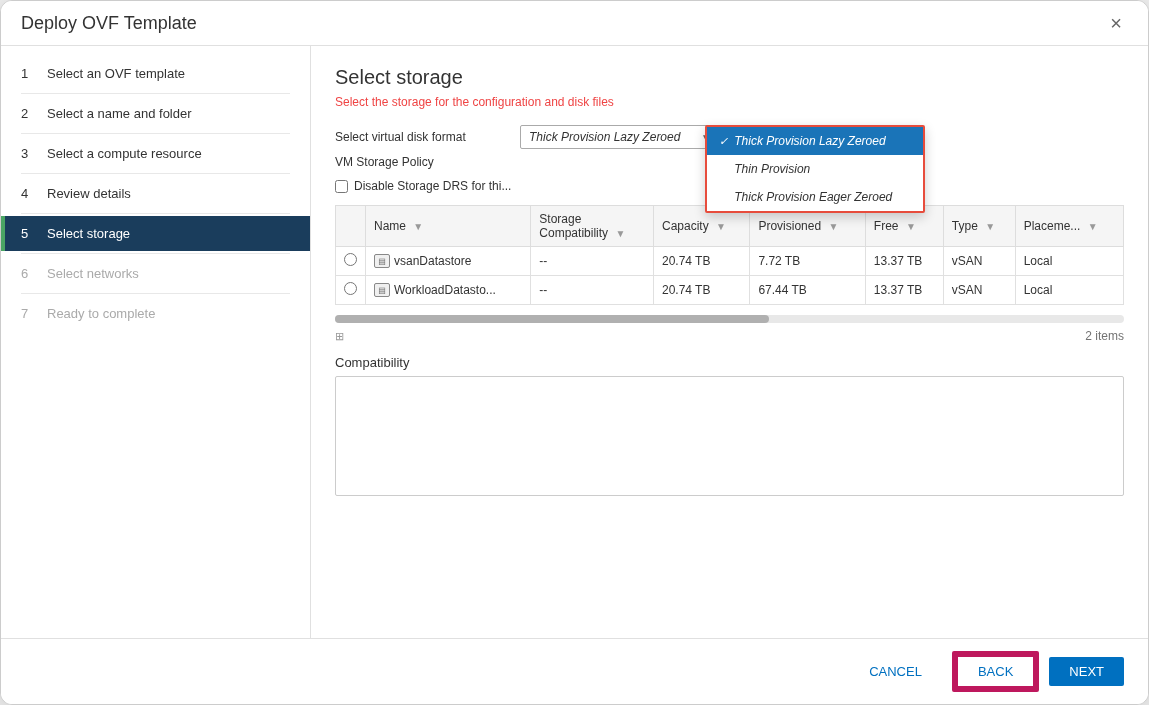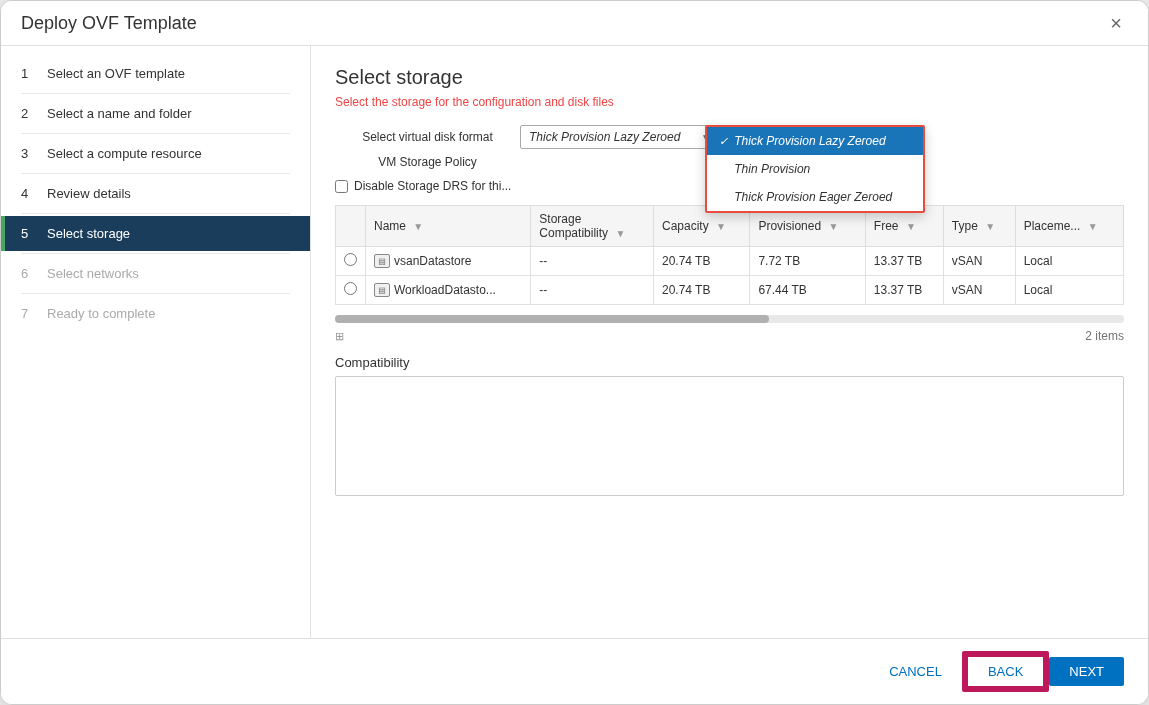--- a/index.html
+++ b/index.html
@@ -123,21 +123,20 @@
       align-items: center;
       margin-bottom: 10px;
       position: relative;
     }
     .form-label {
       font-size: 12px;
       color: #333;
       width: 185px;
       min-width: 185px;
       font-weight: 500;
-      text-align: center;
     }
     .checkbox-row {
       display: flex;
       align-items: center;
       margin-bottom: 12px;
     }
     .checkbox-row input[type="checkbox"] {
       margin-right: 6px;
     }
     .checkbox-label {
@@ -265,20 +264,21 @@
       border-radius: 2px;
       height: 120px;
       background: #fff;
     }
     .modal-footer {
       display: flex;
       align-items: center;
       justify-content: flex-end;
       padding: 12px 24px;
       border-top: 1px solid #e0e0e0;
+      gap: 10px;
       background: #fff;
     }
     .btn {
       padding: 7px 20px;
       border-radius: 2px;
       font-size: 13px;
       cursor: pointer;
       border: none;
       font-weight: 500;
     }

